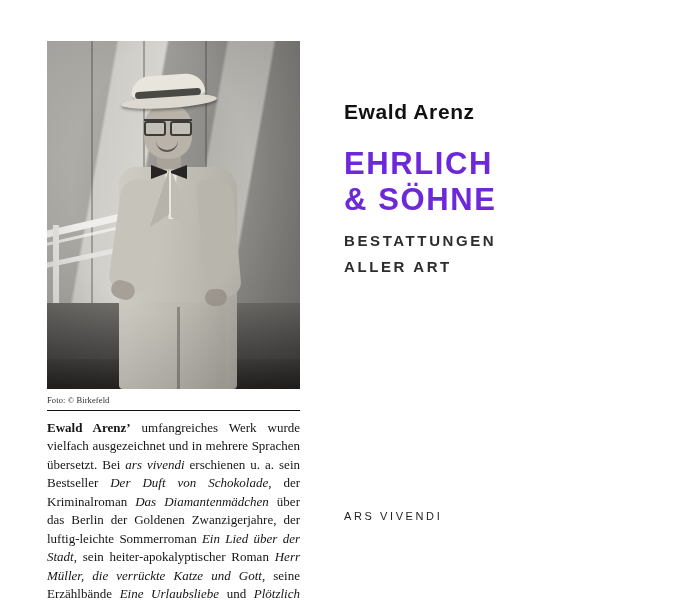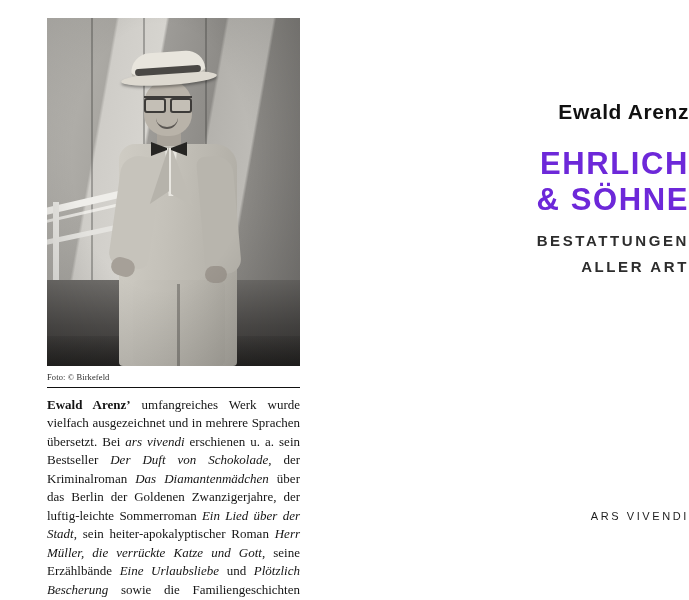--- a/index.html
+++ b/index.html
@@ -22,21 +22,21 @@
     display: flex;
     background: #ffffff;
   }
 
   
   .left-page {
     position: relative;
     width: 344px;
     height: 600px;
     box-sizing: border-box;
-    padding: 18px 44px 0 47px;
+    padding: 41px 44px 0 47px;
   }
 
   .photo-block {
     width: 253px;
   }
 
   .author-photo {
     position: relative;
     width: 253px;
     height: 348px;
@@ -330,21 +330,21 @@
   }
   .bio b { font-weight: 700; }
   .bio i { font-style: italic; }
 
   
   .right-page {
     position: relative;
     width: 345px;
     height: 524px;
     box-sizing: border-box;
-    text-align: right;
+    text-align: left;
   }
 
   .author-name {
     position: absolute;
     left: 0; right: 0;
     top: 100px;
     font-family: "Liberation Sans", sans-serif;
     font-weight: 700;
     font-size: 21px;
     letter-spacing: 0.6px;

